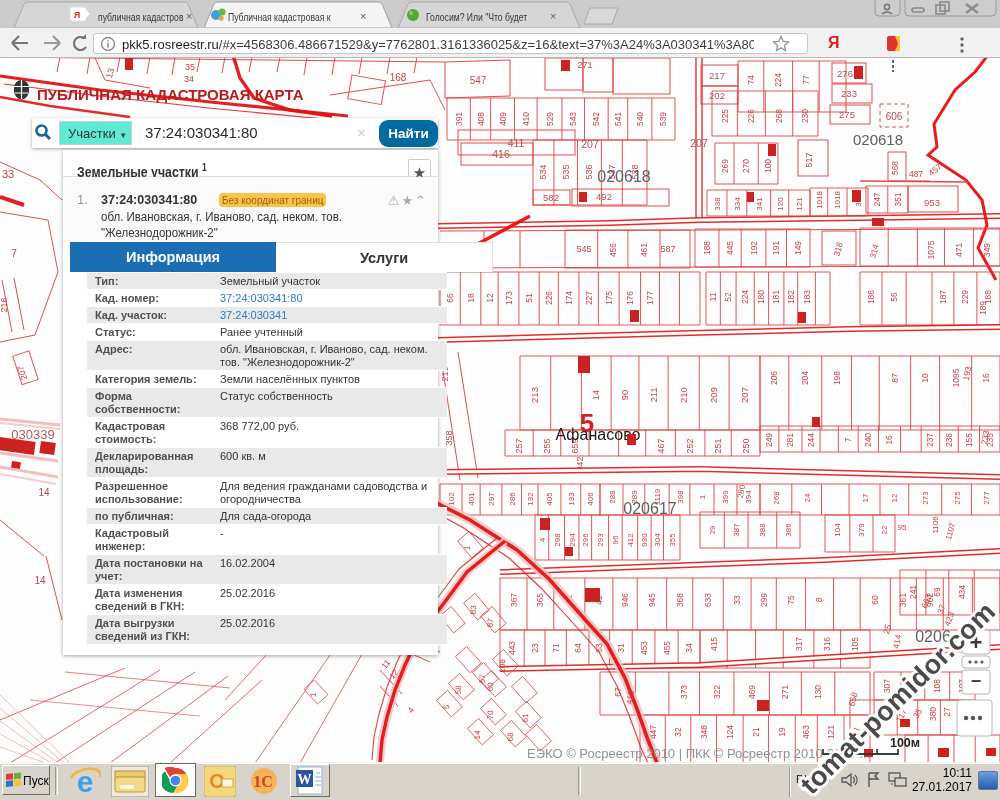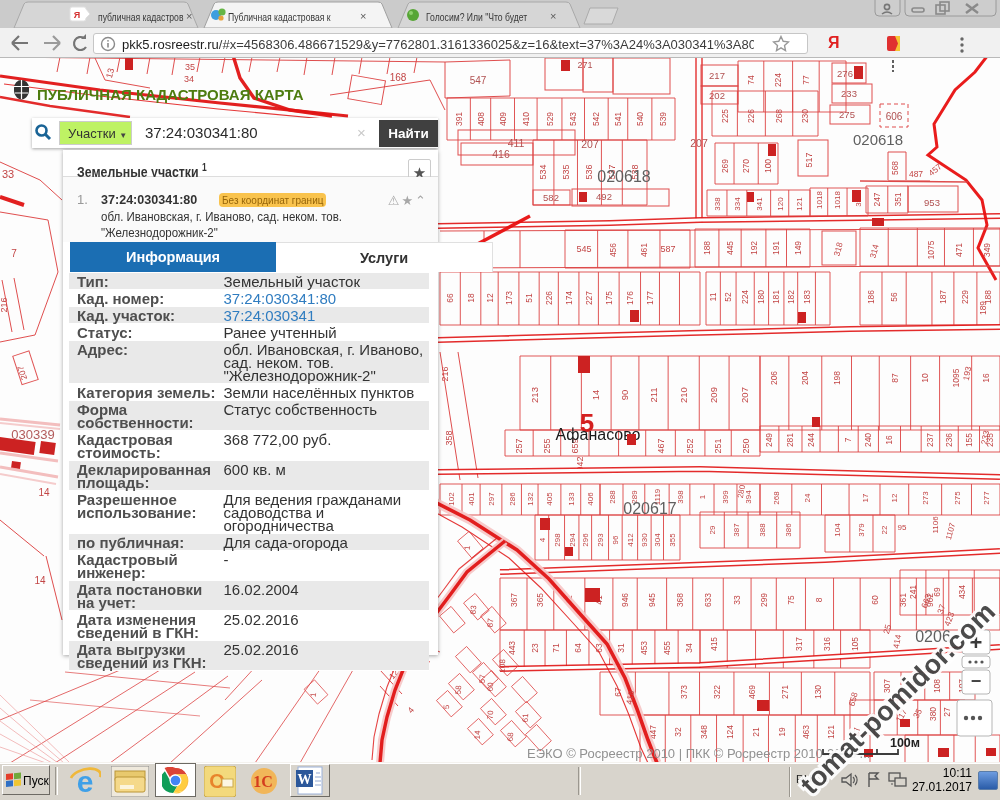--- a/index.html
+++ b/index.html
@@ -6,35 +6,35 @@
 #stage{position:relative;width:1000px;height:800px;background:#fff}
 
 #tabbar{position:absolute;left:0;top:0;width:1000px;height:28px;background:#cbcbcb}
 .tab{position:absolute;top:2px;height:26px}
 .tabtxt{position:absolute;top:9px;font-size:10.5px;color:#383838;white-space:nowrap;overflow:hidden;transform:scaleX(.82);transform-origin:left top}
 .tabx{position:absolute;top:8px;font-size:11px;color:#5a5a5a}
 #toolbar{position:absolute;left:0;top:28px;width:1000px;height:30px;background:#f1f1f1;border-bottom:1px solid #b9b9b9}
 #addr{position:absolute;left:93px;top:33px;width:715px;height:21px;background:#fff;border:1px solid #c6c6c6;border-radius:3px}
 #url{position:absolute;left:122px;top:37px;font-size:13px;color:#2b2b2b;white-space:nowrap;width:632px;overflow:hidden}
 
-#sitetitle{position:absolute;left:37px;top:86px;font-size:15px;font-weight:bold;color:#4d7c0f;white-space:nowrap}
+#sitetitle{position:absolute;left:37px;top:86px;font-size:15px;font-weight:bold;color:#b91c1c;white-space:nowrap}
 #searchbar{position:absolute;left:32px;top:118px;width:406px;height:30px;background:#fff;box-shadow:0 1px 3px rgba(0,0,0,.35)}
-#drop{position:absolute;left:27px;top:3px;width:73px;height:24px;border:1px solid #ccc;background:#bef264;font-size:13px;color:#333;line-height:23px;padding-left:8px}
+#drop{position:absolute;left:27px;top:3px;width:73px;height:24px;border:1px solid #ccc;background:#5eead4;font-size:13px;color:#333;line-height:23px;padding-left:8px}
 #sinput{position:absolute;left:113px;top:0;font-size:15px;color:#2b2b2b;line-height:30px}
-#findbtn{position:absolute;right:0;top:2px;width:59px;height:27px;background:#404040;border-radius:0;color:#fff;font-size:13.5px;font-weight:bold;text-align:center;line-height:27px}
+#findbtn{position:absolute;right:0;top:2px;width:59px;height:27px;background:#0369a1;border-radius:9px;color:#fff;font-size:13.5px;font-weight:bold;text-align:center;line-height:27px}
 #panel{position:absolute;left:63px;top:150px;width:375px;height:505px;background:#fff;box-shadow:0 1px 4px rgba(0,0,0,.35)}
 #ph{position:relative;height:27px;border-bottom:1px solid #ddd}
 #pht{position:absolute;left:14px;top:12px;font-size:14.5px;font-weight:bold;color:#333;transform:scaleX(.85);transform-origin:left top;white-space:nowrap}
 #starbox{position:absolute;right:7px;top:9px;width:23px;height:27px;border:1px solid #ccc;border-radius:2px;color:#555;font-size:15px;text-align:center;line-height:26px}
 #item{position:relative;height:65px;background:#fafafa}
 .badge{position:absolute;left:156px;top:16px;background:#f9c34d;color:#96650a;font-size:10px;padding:1.5px 3px;border-radius:4px;white-space:nowrap}
 #tabs{position:relative;height:30px}
 #tabinfo{position:absolute;left:7px;top:0;width:206px;height:30px;background:#1b6eb3;color:#fff;font-weight:bold;font-size:14.5px;text-align:center;line-height:30px}
 #tabusl{position:absolute;left:213px;top:0;width:217px;height:30px;background:#fff;border-top:1px solid #e0e0e0;border-right:1px solid #e0e0e0;color:#333;font-weight:bold;font-size:14.5px;text-align:center;line-height:30px}
-table{border-collapse:collapse;margin-left:6px;width:360px;font-size:15px}
+table{border-collapse:collapse;margin-left:24px;width:360px;font-size:11px}
 td{vertical-align:top;padding:1.5px 0 1.5px 8px;line-height:13px}
 td.l{width:125px;font-weight:bold;color:#4f4f4f}
 td.v{color:#333}
 tr.g{background:#e9e9e9;border-top:1px solid #fff;border-bottom:1px solid #fff}
 a{color:#2f7cc0;text-decoration:none}
 
 #taskbar{position:absolute;left:0;top:762px;width:1000px;height:38px;background:#d8d4cc;border-top:1px solid #f4f2ee;box-shadow:inset 0 1px 0 #fff}
 .ticon{position:absolute;top:3px}
 #clock{position:absolute;right:28px;top:4px;font-size:12px;color:#000;text-align:right;line-height:13.5px}
 #showdesk{position:absolute;right:2px;top:8px;width:20px;height:19px;background:linear-gradient(#6d9ce0,#2a5ca8);border:1px solid #5a7ca8;border-radius:2px}

